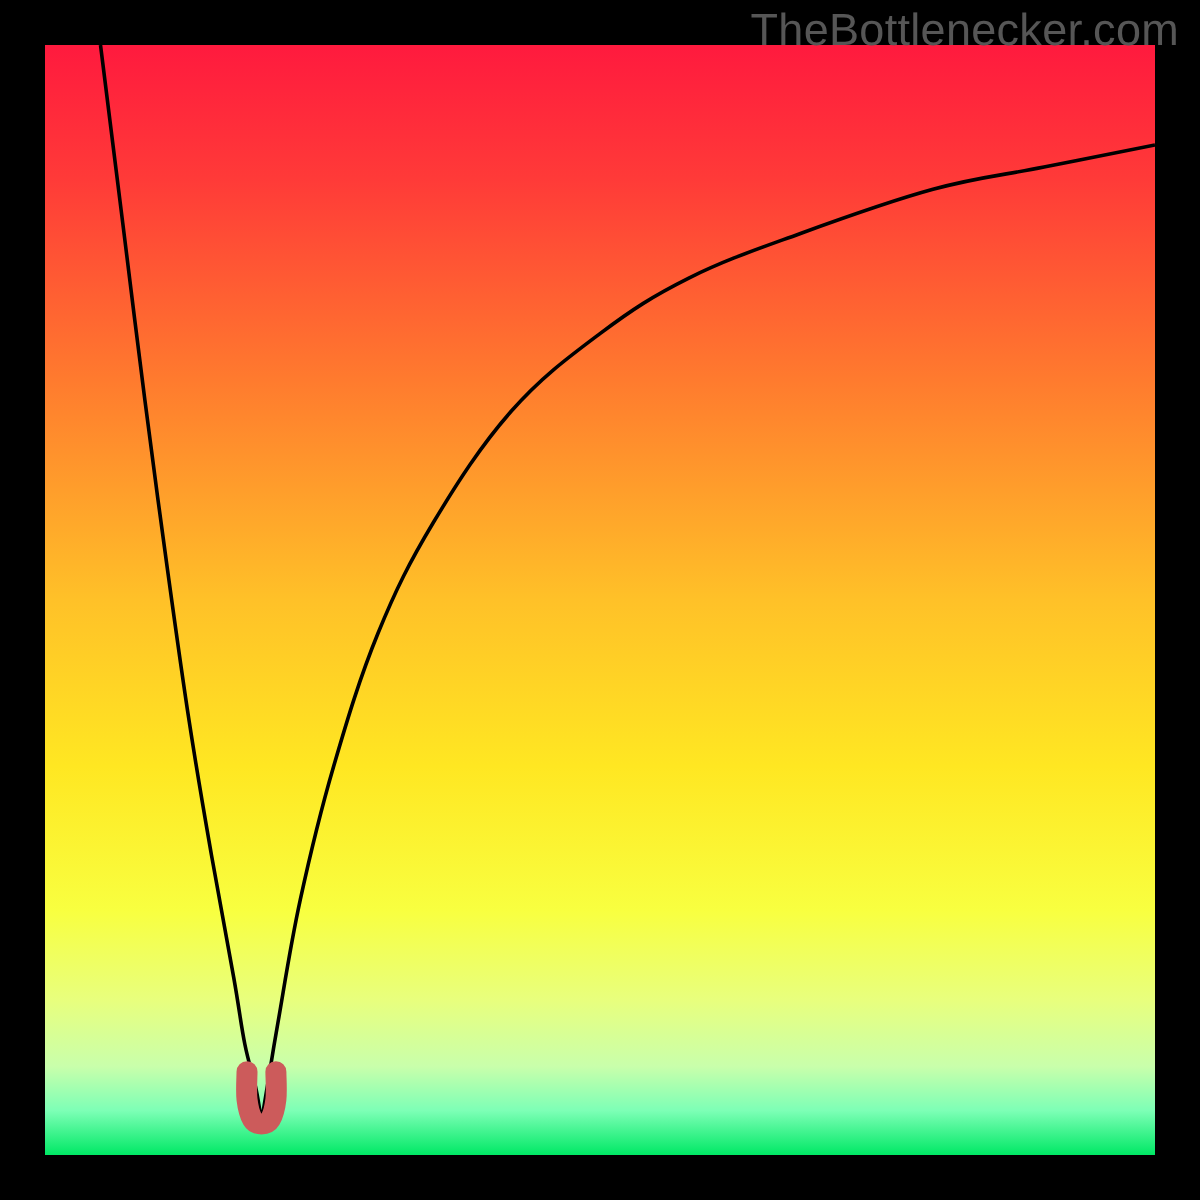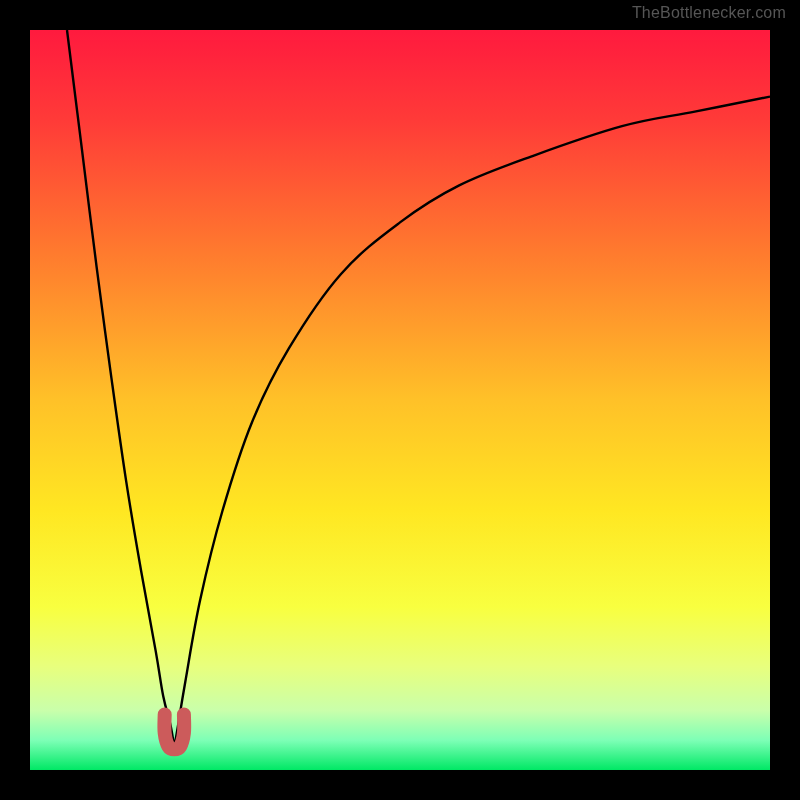--- a/index.html
+++ b/index.html
@@ -39,21 +39,21 @@
     top: 0;
     width: 100%;
     height: 100%;
     overflow: visible;
   }
   .watermark {
     position: absolute;
     top: 4px;
     right: 14px;
     font-family: Arial, Helvetica, sans-serif;
-    font-size: 16px;
+    font-size: 30px;
     color: #565656;
     letter-spacing: 0.2px;
   }
 </style>
 </head>
 <body>
 
 <div class="frame">
   <div class="plot-area">
     <svg class="gradient" viewBox="0 0 100 100" preserveAspectRatio="none">

